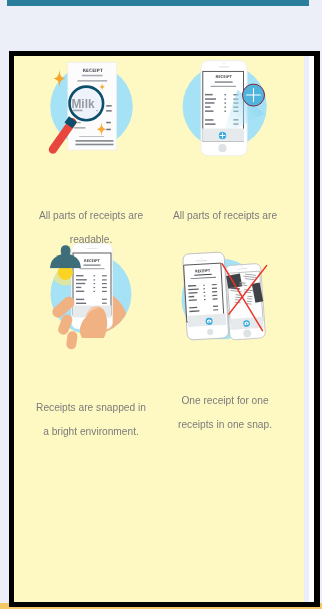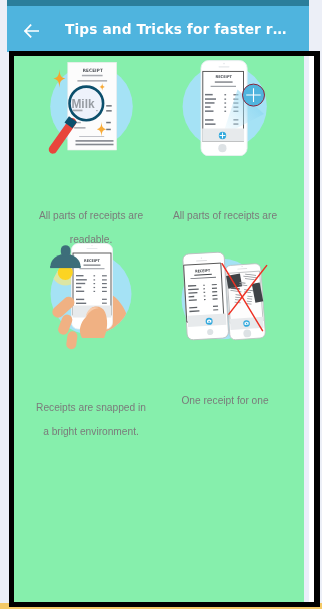--- a/index.html
+++ b/index.html
@@ -48,21 +48,21 @@
 
   
   .frame {
     position: absolute; left: 9px; top: 51px; width: 311px; height: 556px;
     border: 5px solid #000;
     border-right-width: 6px;
     background: #fff;
   }
   .content {
     position: absolute; left: 14px; top: 56px; width: 295px; height: 546px;
-    background: #86efac; overflow: hidden;
+    background: #fef9c3; overflow: hidden;
   }
   .scrolltrack {
     position: absolute; right: 0px; top: 0; width: 5px; height: 100%;
     background: #eaeefa;
   }
 
   .cell { position: absolute; width: 134px; }
   .illus { display:block; position:absolute; left:0; top:0; }
   .caption {
     position: absolute; left: -8px; width: 150px;
@@ -80,28 +80,20 @@
 
 <div id="root">
   <div class="gold-strip"></div>
 
   <div class="statusbar">
     <div class="sb-icons">
       
     </div>
   </div>
 
-  <div class="appbar">
-    <div class="back-btn">
-      <svg width="15" height="14" viewBox="0 0 15 14">
-        <path d="M1.0 7.0 H14.2 M1.0 7.0 L6.6 1.2 M1.0 7.0 L6.6 12.8" fill="none" stroke="#fff" stroke-width="1.7" stroke-linecap="square" stroke-linejoin="miter"></path>
-      </svg>
-    </div>
-    <div class="appbar-title">Tips and Tricks for faster r…</div>
-  </div>
 
   <div class="frame"></div>
   <div class="content">
     <div class="scrolltrack"></div>
     <div class="grid">
       <div class="cell" id="cell1" style="left:10px; top:0px;">
         <svg class="illus" width="134" height="100" viewBox="0 0 134 100">
   <circle cx="67.5" cy="50.5" r="41.3" fill="#a5e2f5"></circle>
   <g>
     <rect x="43.8" y="6.3" width="48.8" height="87.7" fill="#fcfcfc" stroke="#ebebeb" stroke-width="0.6"></rect>
@@ -336,17 +328,18 @@
     <circle cx="50.2" cy="81.2" r="3.1" fill="#dde2e5"></circle>
   </g>
 
   <g stroke="#ee3124" stroke-width="1.5" stroke-linecap="round">
     <line x1="64.1" y1="12.7" x2="104.5" y2="79.7"></line>
     <line x1="108.6" y1="14.6" x2="70.9" y2="63.1"></line>
   </g>
 </svg>
         <div class="caption" style="top:112px;">
           <div>One receipt for one</div>
+          <div>receipts in one snap.</div>
         </div>
       </div>
     </div>
   </div>
 </div>
 
 </body></html>

